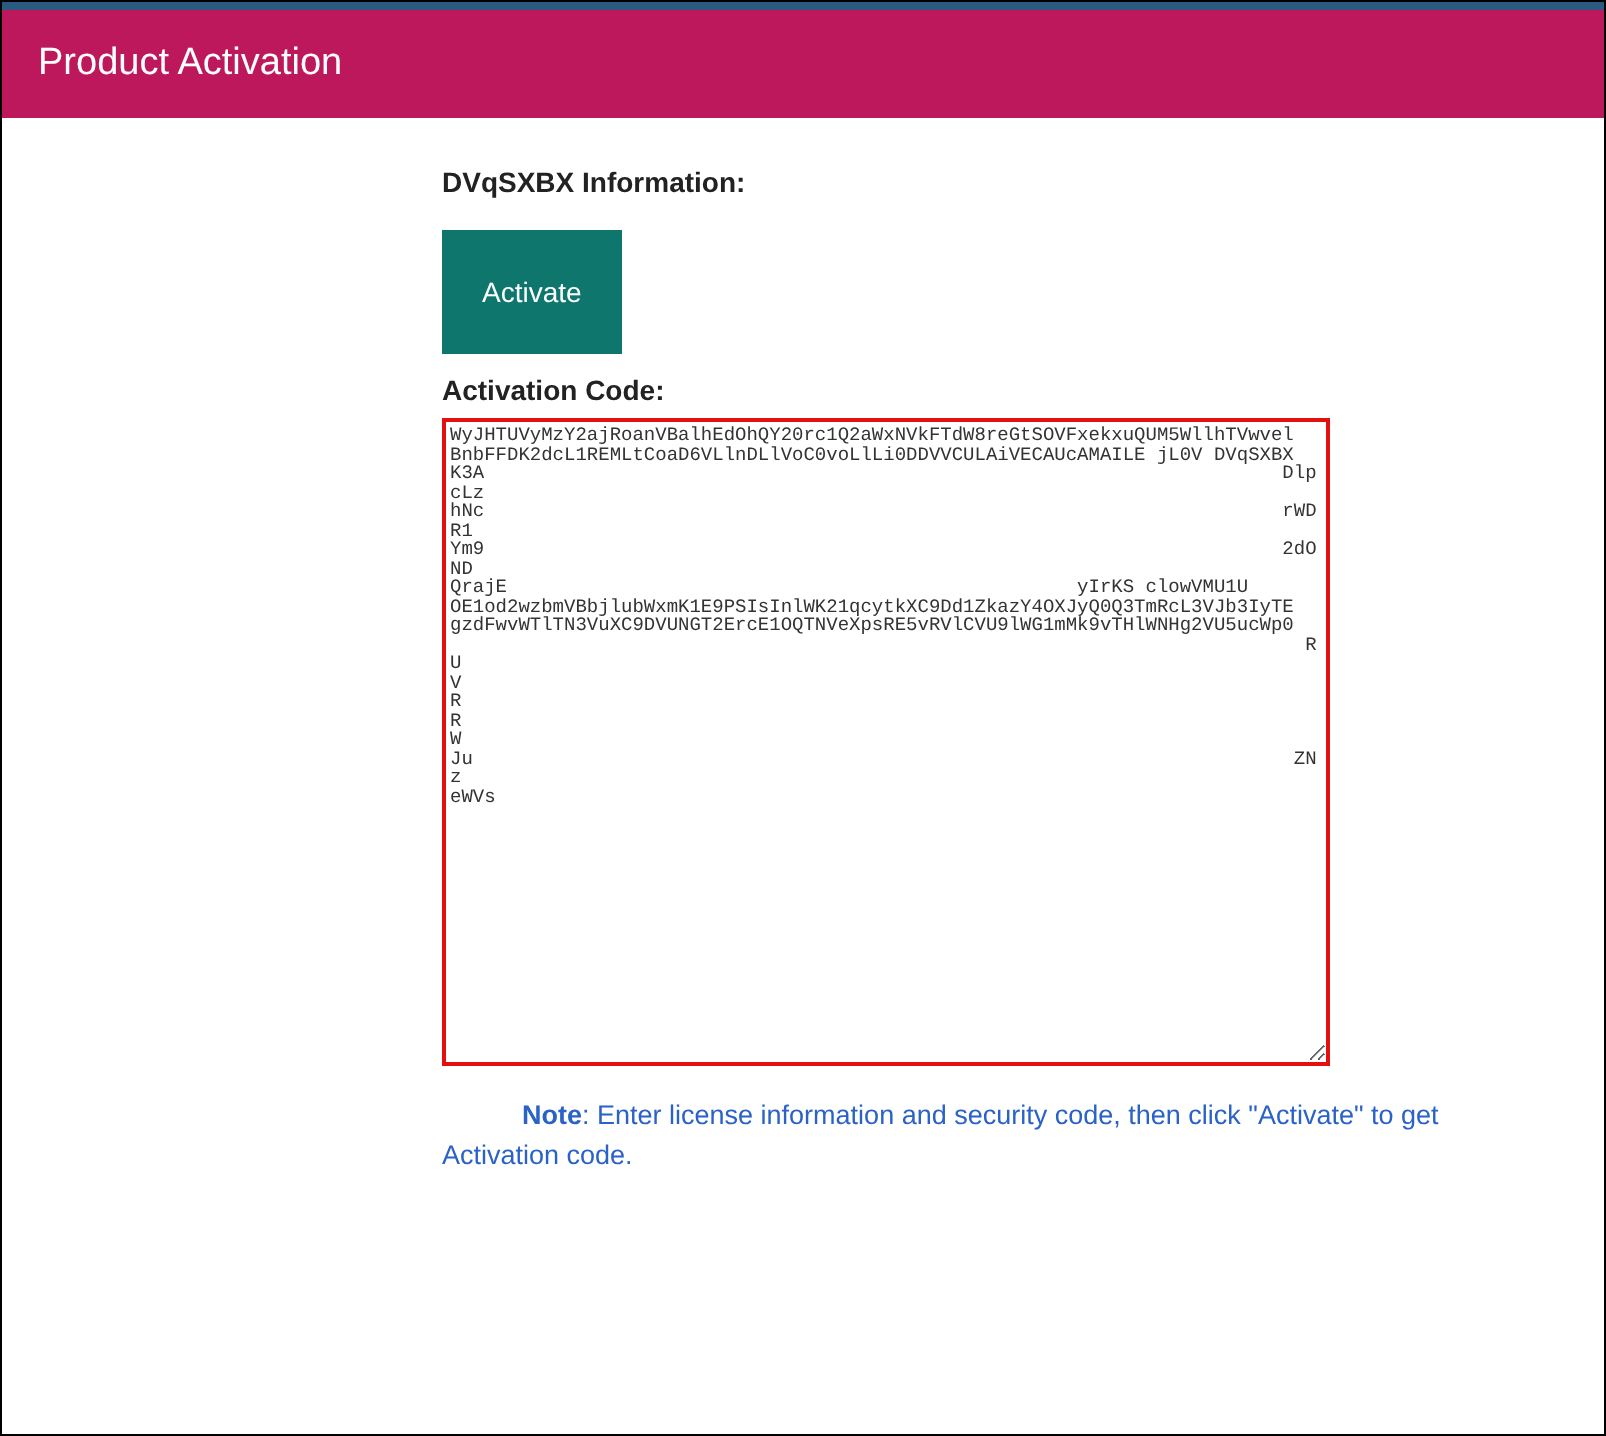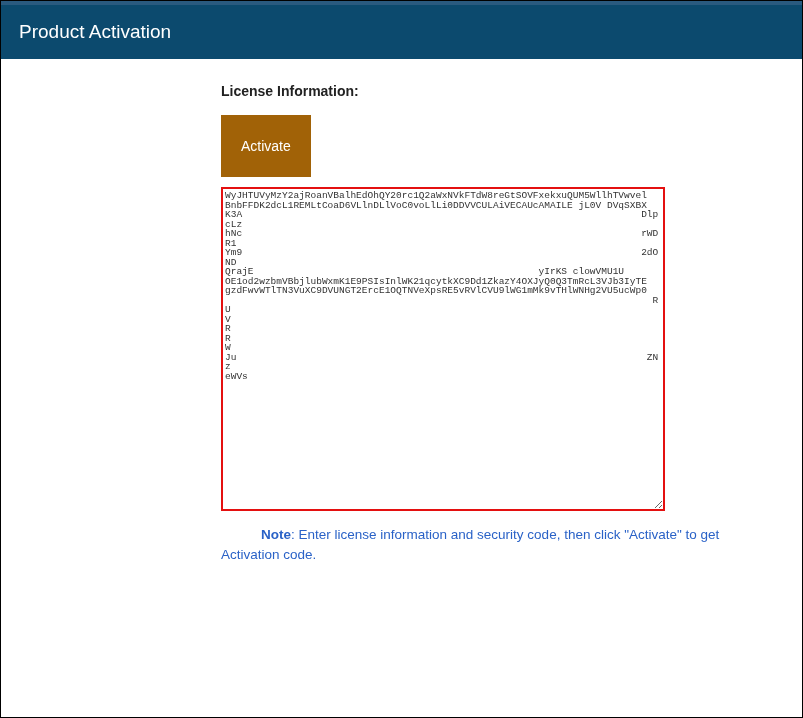--- a/index.html
+++ b/index.html
@@ -9,21 +9,21 @@
     }
     body {
       font-family: "Segoe UI", Arial, sans-serif;
       background: #ffffff;
       width: 803px;
       height: 718px;
       border: 1px solid #000;
       overflow: hidden;
     }
     .header {
-      background: #0c4a6e;
+      background: #be185d;
       color: #fff;
       padding: 16px 18px;
       font-size: 19px;
       font-weight: 500;
       border-top: 4px solid #2a5a7f;
     }
     .content {
       padding: 24px 24px 10px 220px;
     }
     .label {
@@ -49,21 +49,21 @@
       height: 234px;
     }
     .textarea.activation {
       height: 324px;
       border: 2px solid #e41010;
     }
     .btn-row {
       margin: 16px 0 10px 0;
     }
     .btn {
-      background: #a16207;
+      background: #0f766e;
       color: #fff;
       border: none;
       padding: 23px 20px;
       font-size: 14px;
       cursor: pointer;
     }
     .note {
       margin-top: 10px;
       font-size: 13.5px;
       color: #2a62c7;
@@ -78,26 +78,27 @@
   </style>
 </head>
 <body>
 
 <div class="header">
   <span>Product Activation</span>
 </div>
 
 <div class="content">
 
-  <div class="label">License Information:</div>
+  <div class="label">DVqSXBX Information:</div>
 
   <div class="btn-row">
     <button class="btn">Activate</button>
   </div>
 
+  <div class="label">Activation Code:</div>
   <textarea class="textarea activation" style="">WyJHTUVyMzY2ajRoanVBalhEdOhQY20rc1Q2aWxNVkFTdW8reGtSOVFxekxuQUM5WllhTVwvel
 BnbFFDK2dcL1REMLtCoaD6VLlnDLlVoC0voLlLi0DDVVCULAiVECAUcAMAILE jL0V DVqSXBX
 K3A                                                                      DlpcLz
 hNc                                                                      rWDR1
 Ym9                                                                      2dOND
 QrajE                                                  yIrKS clowVMU1U
 OE1od2wzbmVBbjlubWxmK1E9PSIsInlWK21qcytkXC9Dd1ZkazY4OXJyQ0Q3TmRcL3VJb3IyTE
 gzdFwvWTlTN3VuXC9DVUNGT2ErcE1OQTNVeXpsRE5vRVlCVU9lWG1mMk9vTHlWNHg2VU5ucWp0
                                                                            RU
 V                                                                           R

